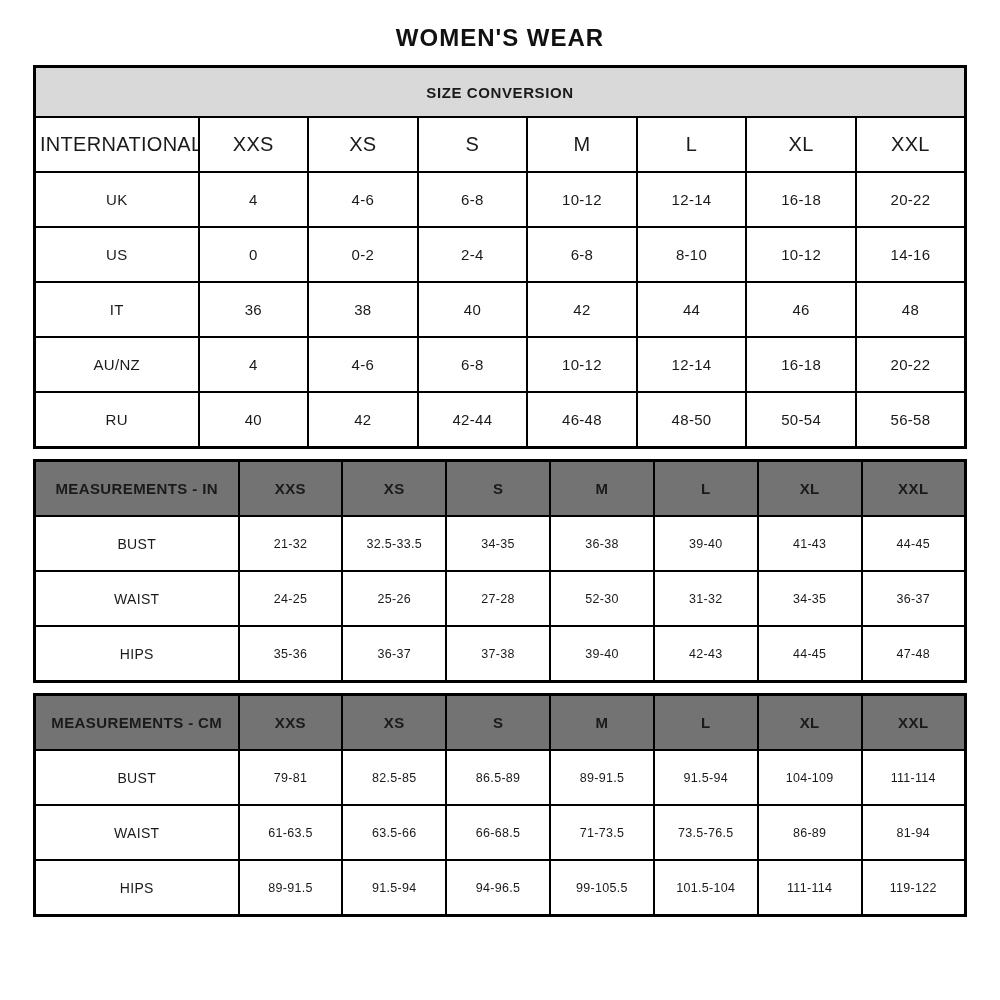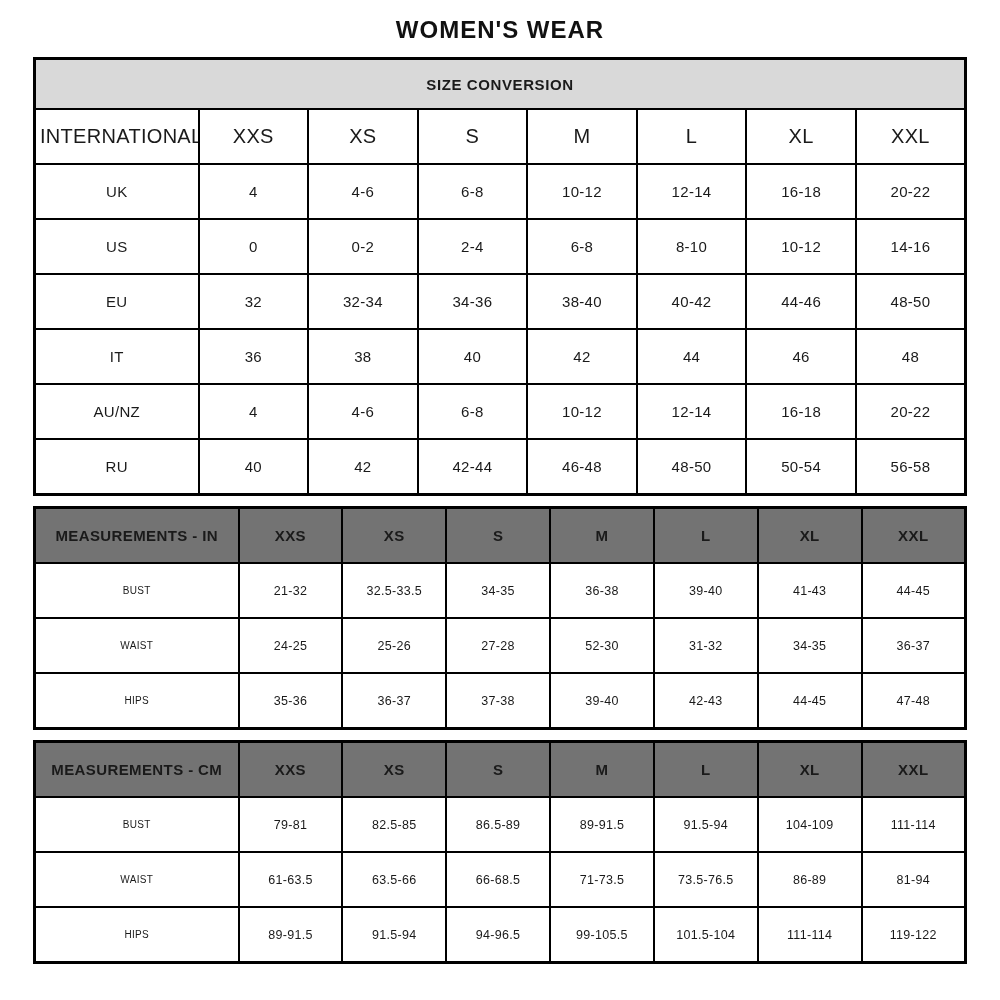--- a/index.html
+++ b/index.html
@@ -6,21 +6,21 @@
     margin: 0;
     padding: 0;
     background: #ffffff;
     font-family: "Liberation Sans", "DejaVu Sans", sans-serif;
     color: #1a1a1a;
   }
   .sheet {
     width: 1000px;
     height: 1000px;
     box-sizing: border-box;
-    padding: 16px 33px 0 33px;
+    padding: 24px 33px 0 33px;
     background: #ffffff;
   }
   .page-title {
     margin: 0 0 13px 0;
     text-align: center;
     font-size: 24px;
     font-weight: 700;
     letter-spacing: 1px;
     color: #111111;
   }
@@ -68,21 +68,21 @@
     font-weight: 700;
     letter-spacing: 0.4px;
   }
   table.table-measure td {
     height: 53px;
     font-size: 12.5px;
     font-weight: 400;
     letter-spacing: 0.3px;
   }
   table.table-measure td.row-label {
-    font-size: 10px;
+    font-size: 14px;
   }
 </style>
 </head>
 <body>
 
 <div class="sheet">
 
   <h1 class="page-title">WOMEN'S WEAR</h1>
 
   <table class="size-table table-conversion">
@@ -124,30 +124,20 @@
         </tr>
         <tr>
           <td class="row-label">US</td>
           <td>0</td>
           <td>0-2</td>
           <td>2-4</td>
           <td>6-8</td>
           <td>8-10</td>
           <td>10-12</td>
           <td>14-16</td>
-        </tr>
-        <tr>
-          <td class="row-label">EU</td>
-          <td>32</td>
-          <td>32-34</td>
-          <td>34-36</td>
-          <td>38-40</td>
-          <td>40-42</td>
-          <td>44-46</td>
-          <td>48-50</td>
         </tr>
         <tr>
           <td class="row-label">IT</td>
           <td>36</td>
           <td>38</td>
           <td>40</td>
           <td>42</td>
           <td>44</td>
           <td>46</td>
           <td>48</td>

